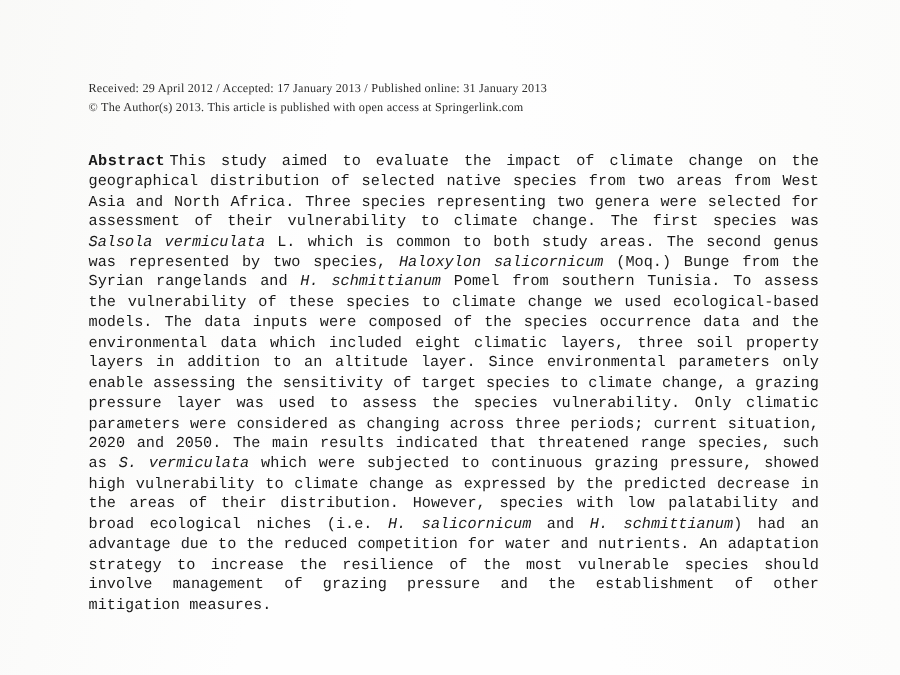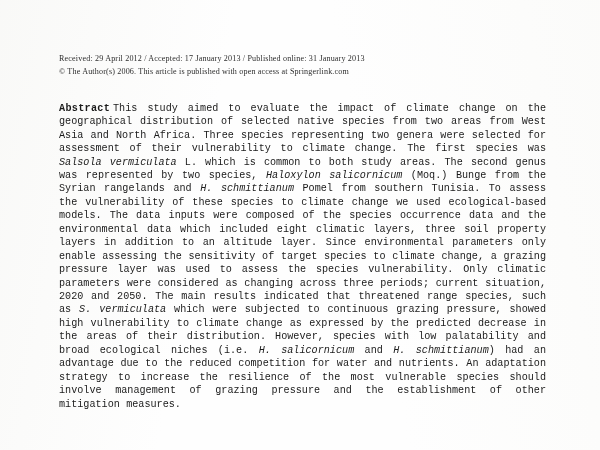--- a/index.html
+++ b/index.html
@@ -83,21 +83,21 @@
 </head>
 <body>
 
 <div class="page">
   <div class="scan-tint"></div>
 
   <div class="content">
 
     <div class="masthead softened">
       <div class="line">Received: 29 April 2012 / Accepted: 17 January 2013 / Published online: 31 January 2013</div>
-      <div class="line">© The Author(s) 2006. This article is published with open access at Springerlink.com</div>
+      <div class="line">© The Author(s) 2013. This article is published with open access at Springerlink.com</div>
     </div>
 
     <p class="abstract softened">
       <span class="abstract-label">Abstract</span><span id="abstract-body"><span>This study aimed to evaluate the impact of climate change on the geographical distribution of selected native species from two areas from West Asia and North Africa. Three species representing two genera were selected for assessment of their vulnerability to climate change. The first species was </span><i class="sci">Salsola vermiculata</i><span> L. which is common to both study areas. The second genus was represented by two species, </span><i class="sci">Haloxylon salicornicum</i><span> (Moq.) Bunge from the Syrian rangelands and </span><i class="sci">H. schmittianum</i><span> Pomel from southern Tunisia. To assess the vulnerability of these species to climate change we used ecological-based models. The data inputs were composed of the species occurrence data and the environmental data which included eight climatic layers, three soil property layers in addition to an altitude layer. Since environmental parameters only enable assessing the sensitivity of target species to climate change, a grazing pressure layer was used to assess the species vulnerability. Only climatic parameters were considered as changing across three periods; current situation, 2020 and 2050. The main results indicated that threatened range species, such as </span><i class="sci">S. vermiculata</i><span> which were subjected to continuous grazing pressure, showed high vulnerability to climate change as expressed by the predicted decrease in the areas of their distribution. However, species with low palatability and broad ecological niches (i.e. </span><i class="sci">H. salicornicum</i><span> and </span><i class="sci">H. schmittianum</i><span>) had an advantage due to the reduced competition for water and nutrients. An adaptation strategy to increase the resilience of the most vulnerable species should involve management of grazing pressure and the establishment of other mitigation measures.</span></span>
     </p>
 
   </div>
 </div>
 
 </body></html>

